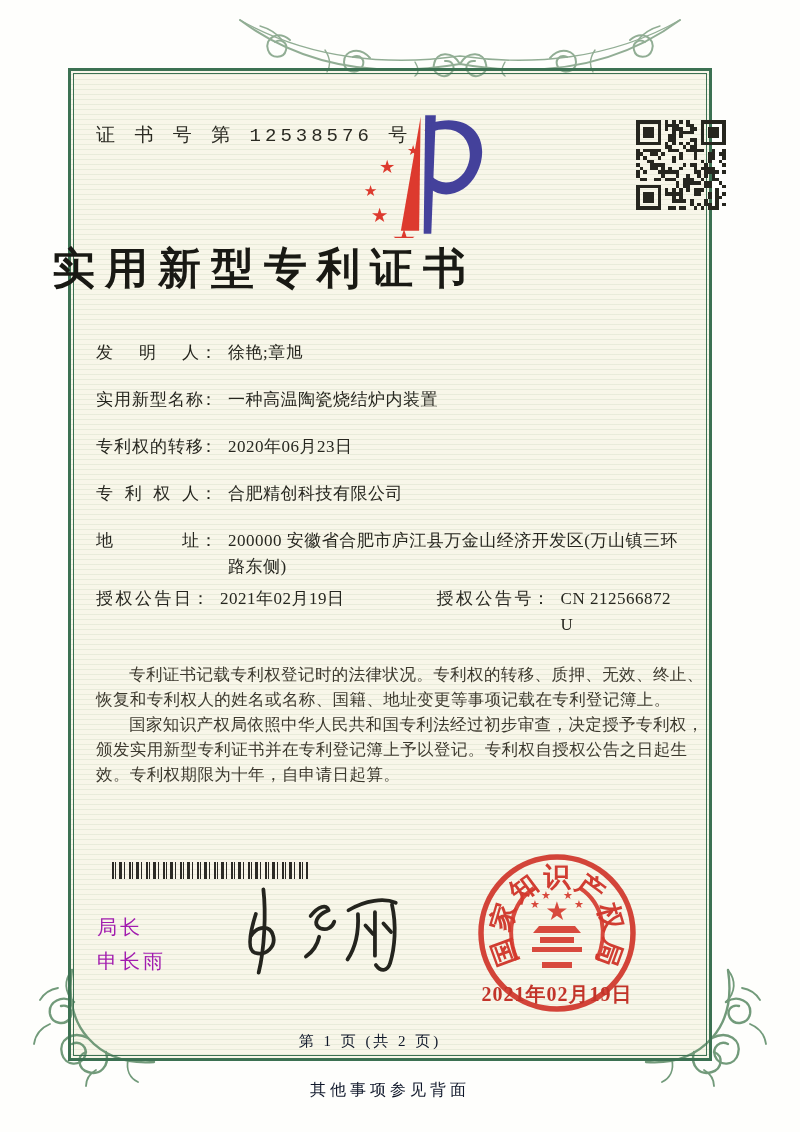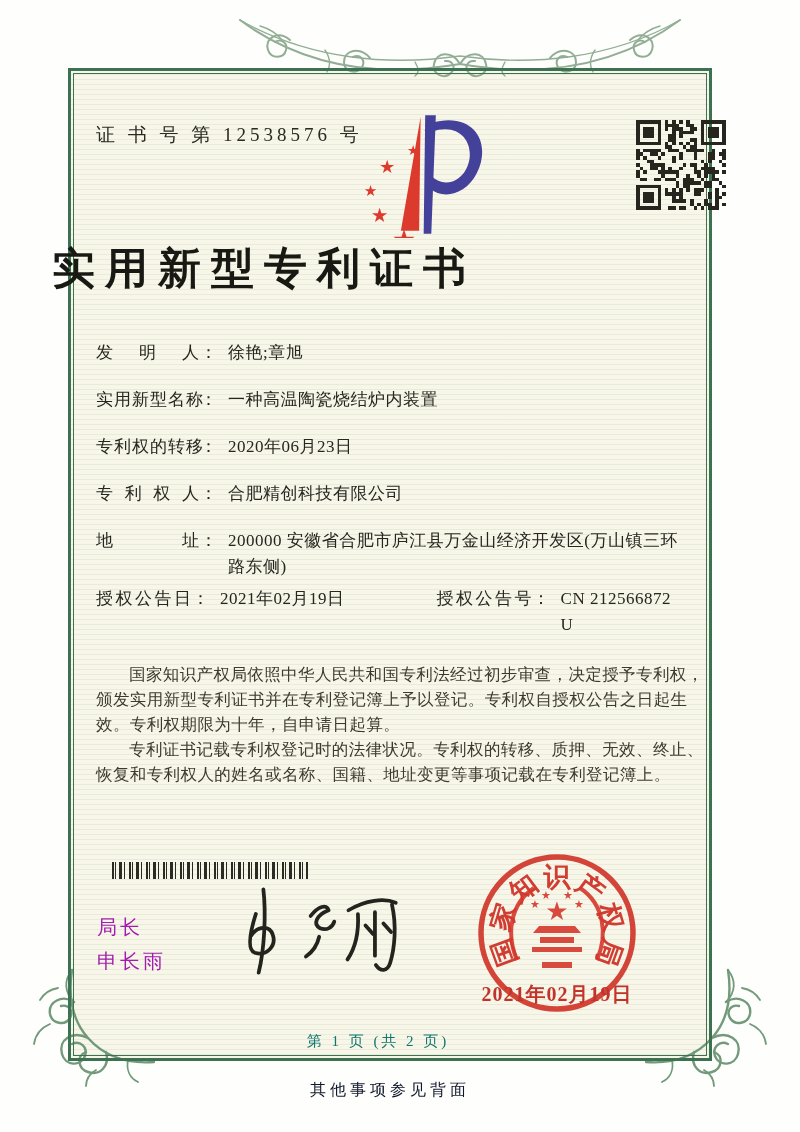--- a/index.html
+++ b/index.html
@@ -23,20 +23,21 @@
     position:absolute;left:68px;top:68px;width:644px;height:993px;
     border:3px solid #3c7152;box-sizing:border-box;
   }
   .frame::after{
     content:"";position:absolute;left:2px;top:2px;right:2px;bottom:2px;
     border:1px solid #3c7152;
   }
   .cert-number{
     position:absolute;left:96px;top:122px;font-size:19px;letter-spacing:4px;
     color:#2a2a22;
+    font-family:Liberation Mono, monospace;
   }
   .logo{position:absolute;left:334px;top:108px;width:152px;height:130px;}
   .qr{position:absolute;left:636px;top:120px;width:90px;height:90px;}
   .title{
     position:absolute;left:52px;top:240px;width:644px;margin:0;
     font-size:43px;font-weight:700;letter-spacing:10px;
     color:#191914;
   }
   .fields{position:absolute;left:96px;top:340px;width:590px;font-size:17px;}
   .row{display:flex;line-height:26px;margin-bottom:21px;align-items:flex-start;}
@@ -62,22 +63,22 @@
       #2b2b25 12px,#2b2b25 13px,rgba(0,0,0,0) 13px,rgba(0,0,0,0) 17px);
   }
   .officials{position:absolute;left:97px;top:910px;font-size:20px;letter-spacing:3px;line-height:34px;color:#a21caf;font-family:"Liberation Sans","DejaVu Sans",sans-serif;}
   .signature{position:absolute;left:222px;top:880px;width:200px;height:104px;}
   .seal{position:absolute;left:462px;top:838px;width:190px;height:190px;}
   .seal-date{
     position:absolute;left:458px;top:981px;width:198px;text-align:center;
     font-size:20px;font-weight:700;color:#c2342a;letter-spacing:1px;
   }
   .page-number{
-    position:absolute;left:76px;top:1032px;width:604px;text-align:center;
-    font-size:15px;letter-spacing:3px;color:#0f766e;
+    position:absolute;left:68px;top:1032px;width:604px;text-align:center;
+    font-size:15px;letter-spacing:3px;color:#0f172a;
   }
   .back-note{
     position:absolute;left:68px;top:1080px;width:644px;text-align:center;
     font-size:16px;letter-spacing:4px;color:#0f172a;
   }
   .garland{position:absolute;left:230px;top:6px;width:460px;height:72px;}
   .corner{position:absolute;width:150px;height:130px;}
   .corner.bl{left:8px;top:960px;transform:scaleX(-1);}
   .corner.br{left:642px;top:960px;}
   svg text.sealch{
@@ -480,22 +481,22 @@
         <span class="val">2021年02月19日</span>
       </span>
       <span class="pair">
         <span class="lbl"><span class="jl">授权公告号</span><span>：</span></span>
         <span class="val">CN 212566872 U</span>
       </span>
     </div>
   </div>
 
   <div class="paras">
+    <p>专利证书记载专利权登记时的法律状况。专利权的转移、质押、无效、终止、恢复和专利权人的姓名或名称、国籍、地址变更等事项记载在专利登记簿上。</p>
     <p>国家知识产权局依照中华人民共和国专利法经过初步审查，决定授予专利权，颁发实用新型专利证书并在专利登记簿上予以登记。专利权自授权公告之日起生效。专利权期限为十年，自申请日起算。</p>
-    <p>专利证书记载专利权登记时的法律状况。专利权的转移、质押、无效、终止、恢复和专利权人的姓名或名称、国籍、地址变更等事项记载在专利登记簿上。</p>
   </div>
 
   <div class="barcode"></div>
 
   <div class="officials">
     <div>局长</div>
     <div>申长雨</div>
   </div>
 
   <svg class="signature" viewBox="0 0 200 110">

